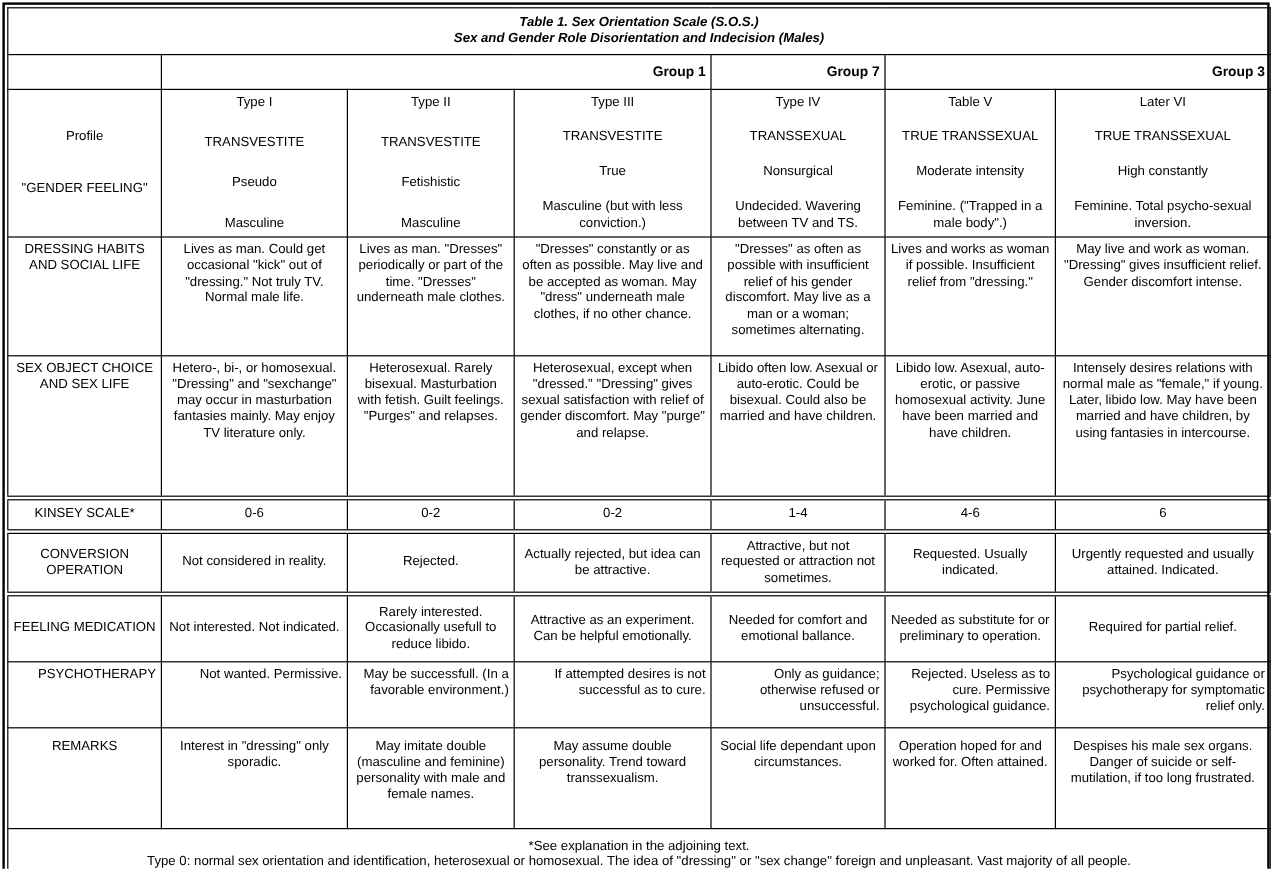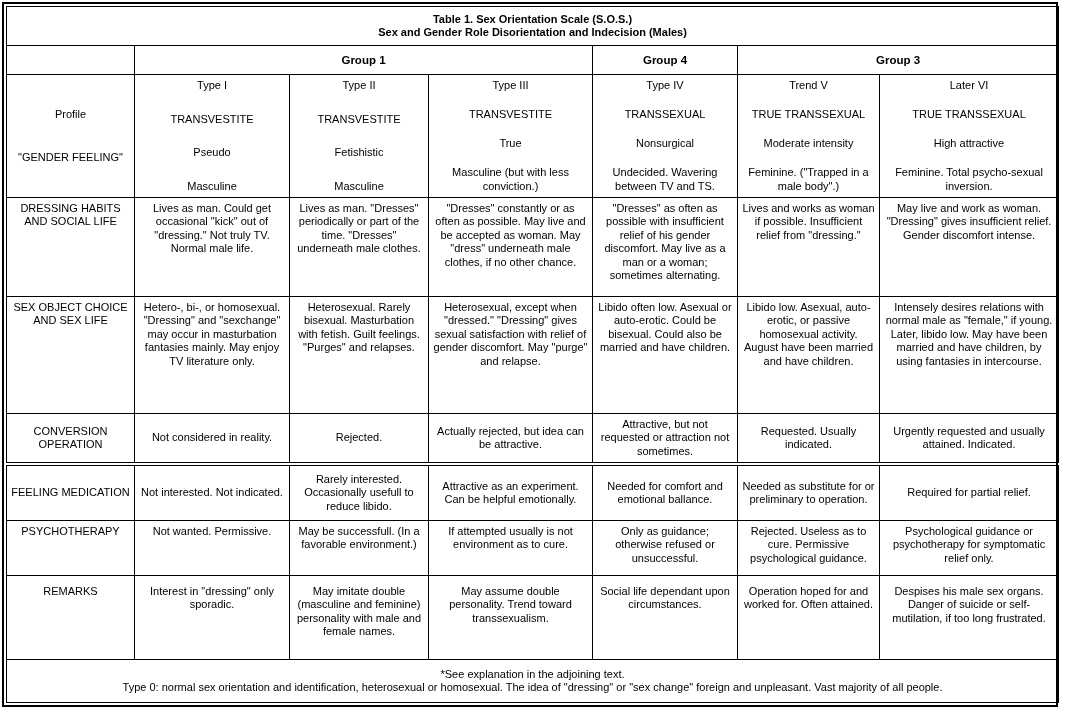--- a/index.html
+++ b/index.html
@@ -28,46 +28,47 @@
     text-align: center;
     vertical-align: middle;
     padding: 2px 4px;
     font-size: 11px;
     line-height: 1.22;
     overflow: hidden;
   }
   td.title-cell {
     border-bottom: 3px solid #000;
     font-weight: bold;
+    font-style: italic;
     font-size: 13px;
     padding: 4px 2px;
     height: 34px;
   }
-  tr.group-row td { font-weight: bold; height: 24px; font-size: 11.5px; }
+  tr.group-row td { font-weight: bold; height: 24px; font-size: 11.5px; text-align: right; }
   tr.profile-row td { height: 114px; padding: 4px; }
   .stack4 {
     display: flex;
     flex-direction: column;
     justify-content: space-between;
     min-height: 108px;
     height: 100%;
   }
   .stack4 span { display: block; }
   td.dbl-left { border-left: 4px double #000; }
   tr.kinsey-row td {
     border-top: 4px double #000;
     border-bottom: 4px double #000;
     height: 20px;
   }
   tr.conversion-row td { border-bottom: 4px double #000; height: 44px; }
   tr.dressing-row td { height: 92px; vertical-align: top; padding-top: 4px; }
   tr.dressing-row td.rowlabel { vertical-align: top; }
   tr.sexobj-row td { height: 110px; vertical-align: top; padding-top: 4px; }
   tr.estrogen-row td { height: 50px; }
-  tr.psych-row td { height: 48px; vertical-align: top; padding-top: 4px; }
+  tr.psych-row td { height: 48px; vertical-align: top; padding-top: 4px; text-align: right; }
   tr.remarks-row td { height: 72px; vertical-align: top; padding-top: 9px; }
   td.footer-cell {
     text-align: left;
     vertical-align: top;
     font-size: 11.5px;
     height: 38px;
     padding: 3px 5px;
   }
   td.rowlabel { font-size: 11px; }
 </style>
@@ -91,21 +92,21 @@
           <tr>
         <td colspan="7" class="title-cell">
           <div>Table 1. Sex Orientation Scale (S.O.S.)</div>
           <div>Sex and Gender Role Disorientation and Indecision (Males)</div>
         </td>
       </tr>
 
       <tr class="group-row">
         <td></td>
         <td colspan="3">Group 1</td>
-        <td>Group 4</td>
+        <td>Group 7</td>
         <td colspan="2">Group 3</td>
       </tr>
 
       <tr class="profile-row">
         <td class="rowlabel">
           <div class="stack4">
             <span></span>
             <span>Profile</span>
             <span>"GENDER FEELING"</span>
             <span></span>
@@ -138,31 +139,31 @@
         <td>
           <div class="stack4">
             <span>Type IV</span>
             <span>TRANSSEXUAL</span>
             <span>Nonsurgical</span>
             <span>Undecided. Wavering between TV and TS.</span>
           </div>
         </td>
         <td>
           <div class="stack4">
-            <span>Trend V</span>
+            <span>Table V</span>
             <span>TRUE TRANSSEXUAL</span>
             <span>Moderate intensity</span>
             <span>Feminine. ("Trapped in a male body".)</span>
           </div>
         </td>
         <td>
           <div class="stack4">
             <span>Later VI</span>
             <span>TRUE TRANSSEXUAL</span>
-            <span>High attractive</span>
+            <span>High constantly</span>
             <span>Feminine. Total psycho-sexual inversion.</span>
           </div>
         </td>
       </tr>
 
       <tr class="dressing-row">
         <td class="rowlabel">DRESSING HABITS AND SOCIAL LIFE</td>
         <td>Lives as man. Could get occasional "kick" out of "dressing." Not truly TV. Normal male life.</td>
         <td>Lives as man. "Dresses" periodically or part of the time. "Dresses" underneath male clothes.</td>
         <td class="dbl-left">"Dresses" constantly or as often as possible. May live and be accepted as woman. May "dress" underneath male clothes, if no other chance.</td>
@@ -170,24 +171,33 @@
         <td>Lives and works as woman if possible. Insufficient relief from "dressing."</td>
         <td>May live and work as woman. "Dressing" gives insufficient relief. Gender discomfort intense.</td>
       </tr>
 
       <tr class="sexobj-row">
         <td class="rowlabel">SEX OBJECT CHOICE AND SEX LIFE</td>
         <td>Hetero-, bi-, or homosexual. "Dressing" and "sexchange" may occur in masturbation fantasies mainly. May enjoy TV literature only.</td>
         <td>Heterosexual. Rarely bisexual. Masturbation with fetish. Guilt feelings. "Purges" and relapses.</td>
         <td class="dbl-left">Heterosexual, except when "dressed." "Dressing" gives sexual satisfaction with relief of gender discomfort. May "purge" and relapse.</td>
         <td>Libido often low. Asexual or auto-erotic. Could be bisexual. Could also be married and have children.</td>
-        <td>Libido low. Asexual, auto-erotic, or passive homosexual activity. August have been married and have children.</td>
+        <td>Libido low. Asexual, auto-erotic, or passive homosexual activity. June have been married and have children.</td>
         <td>Intensely desires relations with normal male as "female," if young. Later, libido low. May have been married and have children, by using fantasies in intercourse.</td>
       </tr>
 
+      <tr class="kinsey-row">
+        <td class="rowlabel">KINSEY SCALE*</td>
+        <td>0-6</td>
+        <td>0-2</td>
+        <td class="dbl-left">0-2</td>
+        <td>1-4</td>
+        <td>4-6</td>
+        <td>6</td>
+      </tr>
 
       <tr class="conversion-row">
         <td class="rowlabel">CONVERSION OPERATION</td>
         <td>Not considered in reality.</td>
         <td>Rejected.</td>
         <td class="dbl-left">Actually rejected, but idea can be attractive.</td>
         <td>Attractive, but not requested or attraction not sometimes.</td>
         <td>Requested. Usually indicated.</td>
         <td>Urgently requested and usually attained. Indicated.</td>
       </tr>
@@ -199,21 +209,21 @@
         <td class="dbl-left">Attractive as an experiment. Can be helpful emotionally.</td>
         <td>Needed for comfort and emotional ballance.</td>
         <td>Needed as substitute for or preliminary to operation.</td>
         <td>Required for partial relief.</td>
       </tr>
 
       <tr class="psych-row">
         <td class="rowlabel">PSYCHOTHERAPY</td>
         <td>Not wanted. Permissive.</td>
         <td>May be successfull. (In a favorable environment.)</td>
-        <td class="dbl-left">If attempted usually is not environment as to cure.</td>
+        <td class="dbl-left">If attempted desires is not successful as to cure.</td>
         <td>Only as guidance; otherwise refused or unsuccessful.</td>
         <td>Rejected. Useless as to cure. Permissive psychological guidance.</td>
         <td>Psychological guidance or psychotherapy for symptomatic relief only.</td>
       </tr>
 
       <tr class="remarks-row">
         <td class="rowlabel" style="vertical-align:top">REMARKS</td>
         <td>Interest in "dressing" only sporadic.</td>
         <td>May imitate double (masculine and feminine) personality with male and female names.</td>
         <td class="dbl-left">May assume double personality. Trend toward transsexualism.</td>

